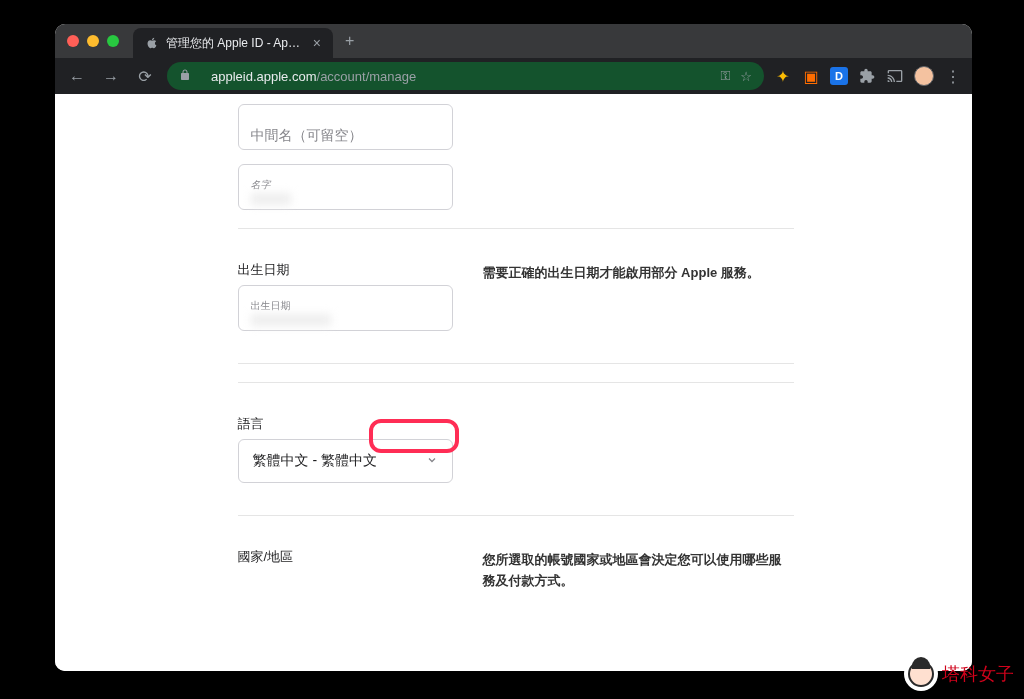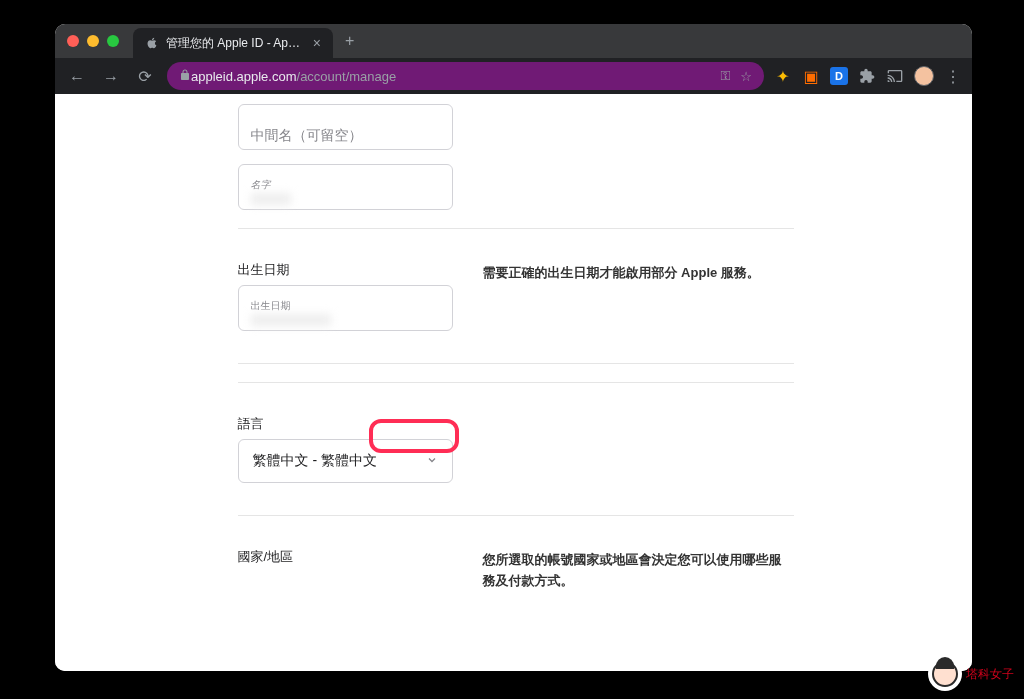--- a/index.html
+++ b/index.html
@@ -11,21 +11,21 @@
 .tl-close { background: #ff5f57; }
 .tl-min { background: #febc2e; }
 .tl-max { background: #28c840; }
 .tab { display: flex; align-items: center; gap: 7px; background: #202124; height: 30px; margin-top: 4px; padding: 0 12px; border-radius: 8px 8px 0 0; color: #e8eaed; font-size: 12px; max-width: 200px; }
 .tab-favicon { width: 14px; height: 14px; }
 .tab-title { white-space: nowrap; overflow: hidden; text-overflow: ellipsis; flex: 1; }
 .tab-close { color: #9aa0a6; font-size: 14px; margin-left: 4px; }
 .new-tab { color: #9aa0a6; font-size: 16px; margin-left: 12px; }
 .toolbar { background: #202124; height: 36px; display: flex; align-items: center; padding: 0 10px; gap: 10px; }
 .nav-btn { color: #9aa0a6; font-size: 16px; background: none; border: none; cursor: pointer; width: 24px; display: flex; align-items: center; justify-content: center; }
-.url-bar { flex: 1; background: #701a75; border-radius: 16px; height: 28px; display: flex; align-items: center; padding: 0 12px; color: #e8eaed; font-size: 13px; gap: 0; }
+.url-bar { flex: 1; background: #14532d; border-radius: 16px; height: 28px; display: flex; align-items: center; padding: 0 12px; color: #e8eaed; font-size: 13px; gap: 20px; }
 .lock-icon { color: #9aa0a6; }
 .url-text { flex: 1; color: #9aa0a6; }
 .url-text .domain { color: #e8eaed; }
 .url-actions { display: flex; gap: 10px; margin-left: auto; align-items: center; }
 .toolbar-icons { display: flex; gap: 10px; align-items: center; }
 .toolbar-icon { width: 18px; height: 18px; display: flex; align-items: center; justify-content: center; color: #9aa0a6; }
 .content { flex: 1; background: #fff; overflow-y: auto; padding: 10px 0 20px; }
 .form-container { max-width: 560px; margin: 0 auto; padding-left: 4px; }
 .form-row { display: flex; gap: 30px; margin-bottom: 18px; padding: 14px 0; }
 .form-left { width: 215px; flex-shrink: 0; }
@@ -37,21 +37,21 @@
 .section-label { font-size: 13px; color: #1d1d1f; margin-bottom: 6px; font-weight: 400; }
 .email-row { display: flex; align-items: center; gap: 8px; font-size: 14px; color: #1d1d1f; margin-bottom: 8px; }
 .email-text { position: relative; }
 .email-strike { position: absolute; top: 50%; left: 0; right: 0; height: 2px; background: #1d1d1f; }
 .info-icon { width: 16px; height: 16px; border-radius: 50%; background: #d2d2d7; color: #fff; display: flex; align-items: center; justify-content: center; font-size: 11px; margin-left: auto; }
 .add-more-link { color: #0066cc; font-size: 13px; cursor: pointer; display: inline-block; }
 .highlight-box { position: absolute; border: 4px solid #ff2d55; border-radius: 12px; pointer-events: none; }
 .select-field { border: 1px solid #d2d2d7; border-radius: 6px; padding: 0 14px; height: 44px; display: flex; align-items: center; justify-content: space-between; font-size: 14px; color: #1d1d1f; cursor: pointer; }
 .chevron { color: #86868b; }
 .divider { border-top: 1px solid #e5e5e5; margin: 18px 0; }
-.watermark { position: absolute; right: 10px; bottom: 8px; display: flex; align-items: center; gap: 4px; font-size: 12px; color: #d0021b; font-weight: 500; }
+.watermark { position: absolute; right: 10px; bottom: 8px; display: flex; align-items: center; gap: 4px; font-size: 18px; color: #d0021b; font-weight: 500; }
 .watermark-avatar { width: 34px; height: 34px; border-radius: 50%; background: #fff; display: flex; align-items: center; justify-content: center; position: relative; }
 .watermark-face { width: 26px; height: 26px; border-radius: 50%; background: #ffe0d0; border: 2px solid #2a2a2a; position: relative; }
 .watermark-face::before { content: ''; position: absolute; top: -6px; left: 2px; right: 2px; height: 12px; background: #2a2a2a; border-radius: 10px 10px 0 0; }
 </style>
 </head>
 <body>
 
 <div class="browser-window">
   <div class="titlebar">
     <div class="traffic-lights">

